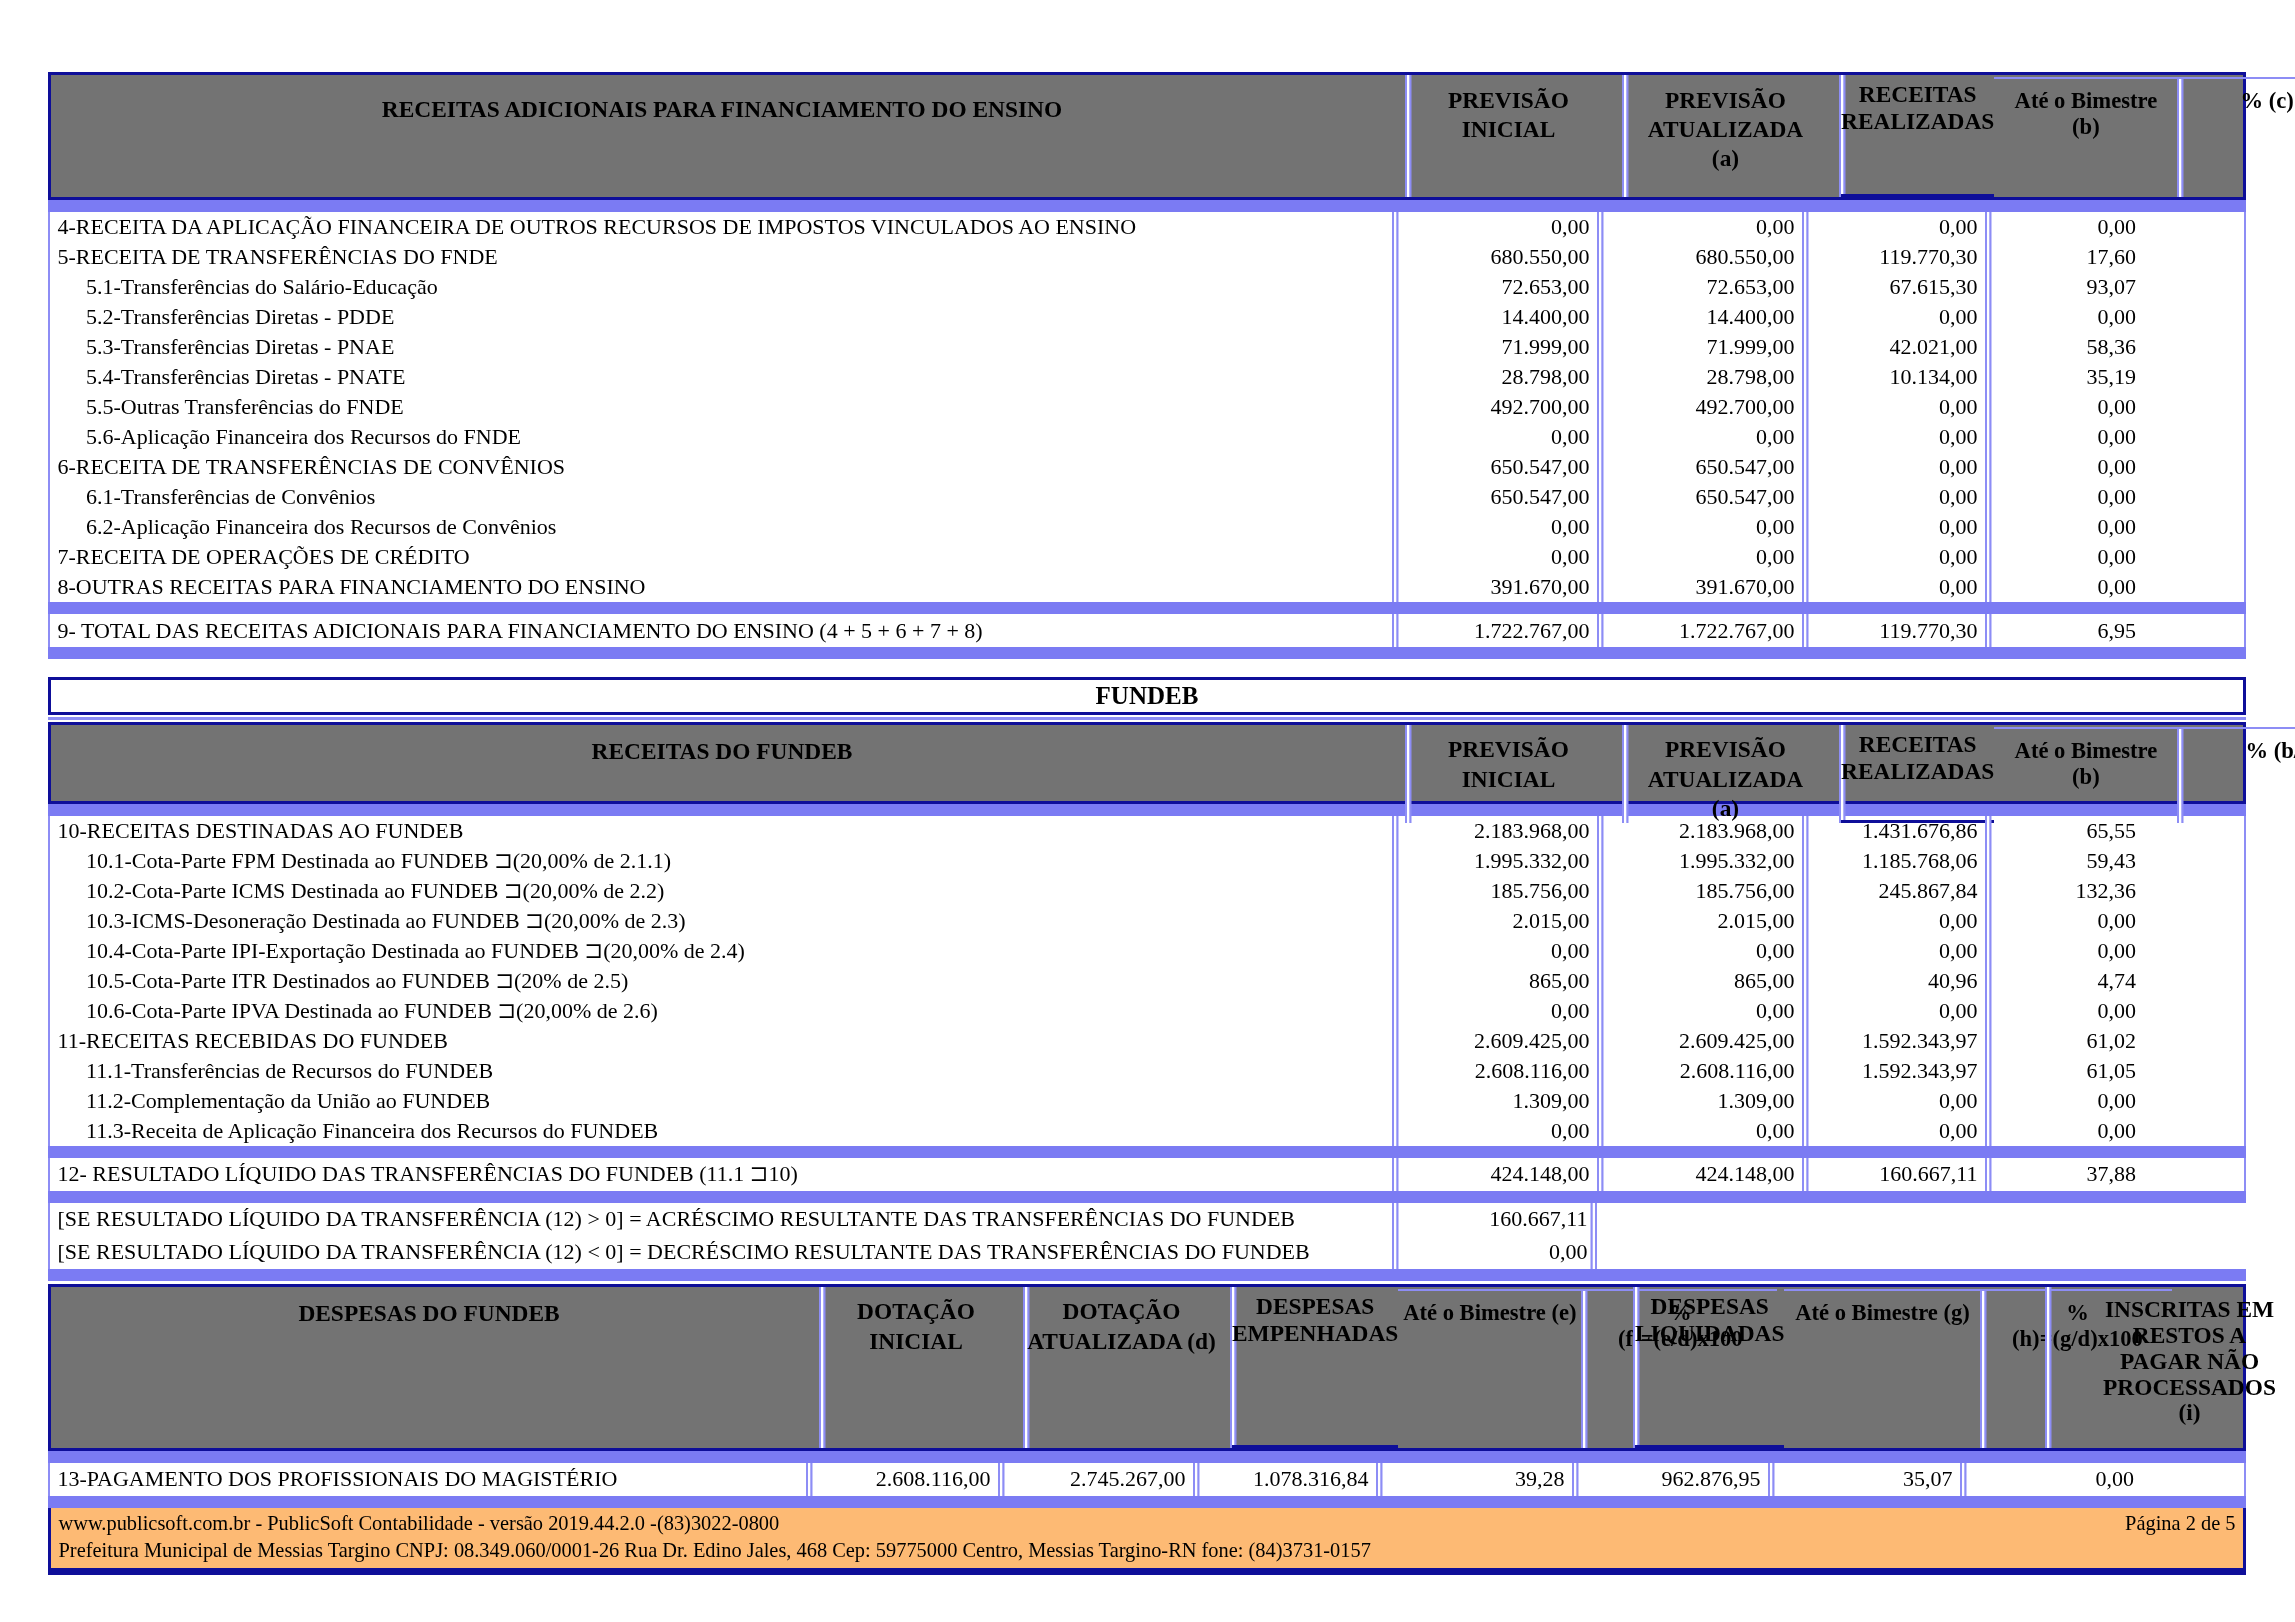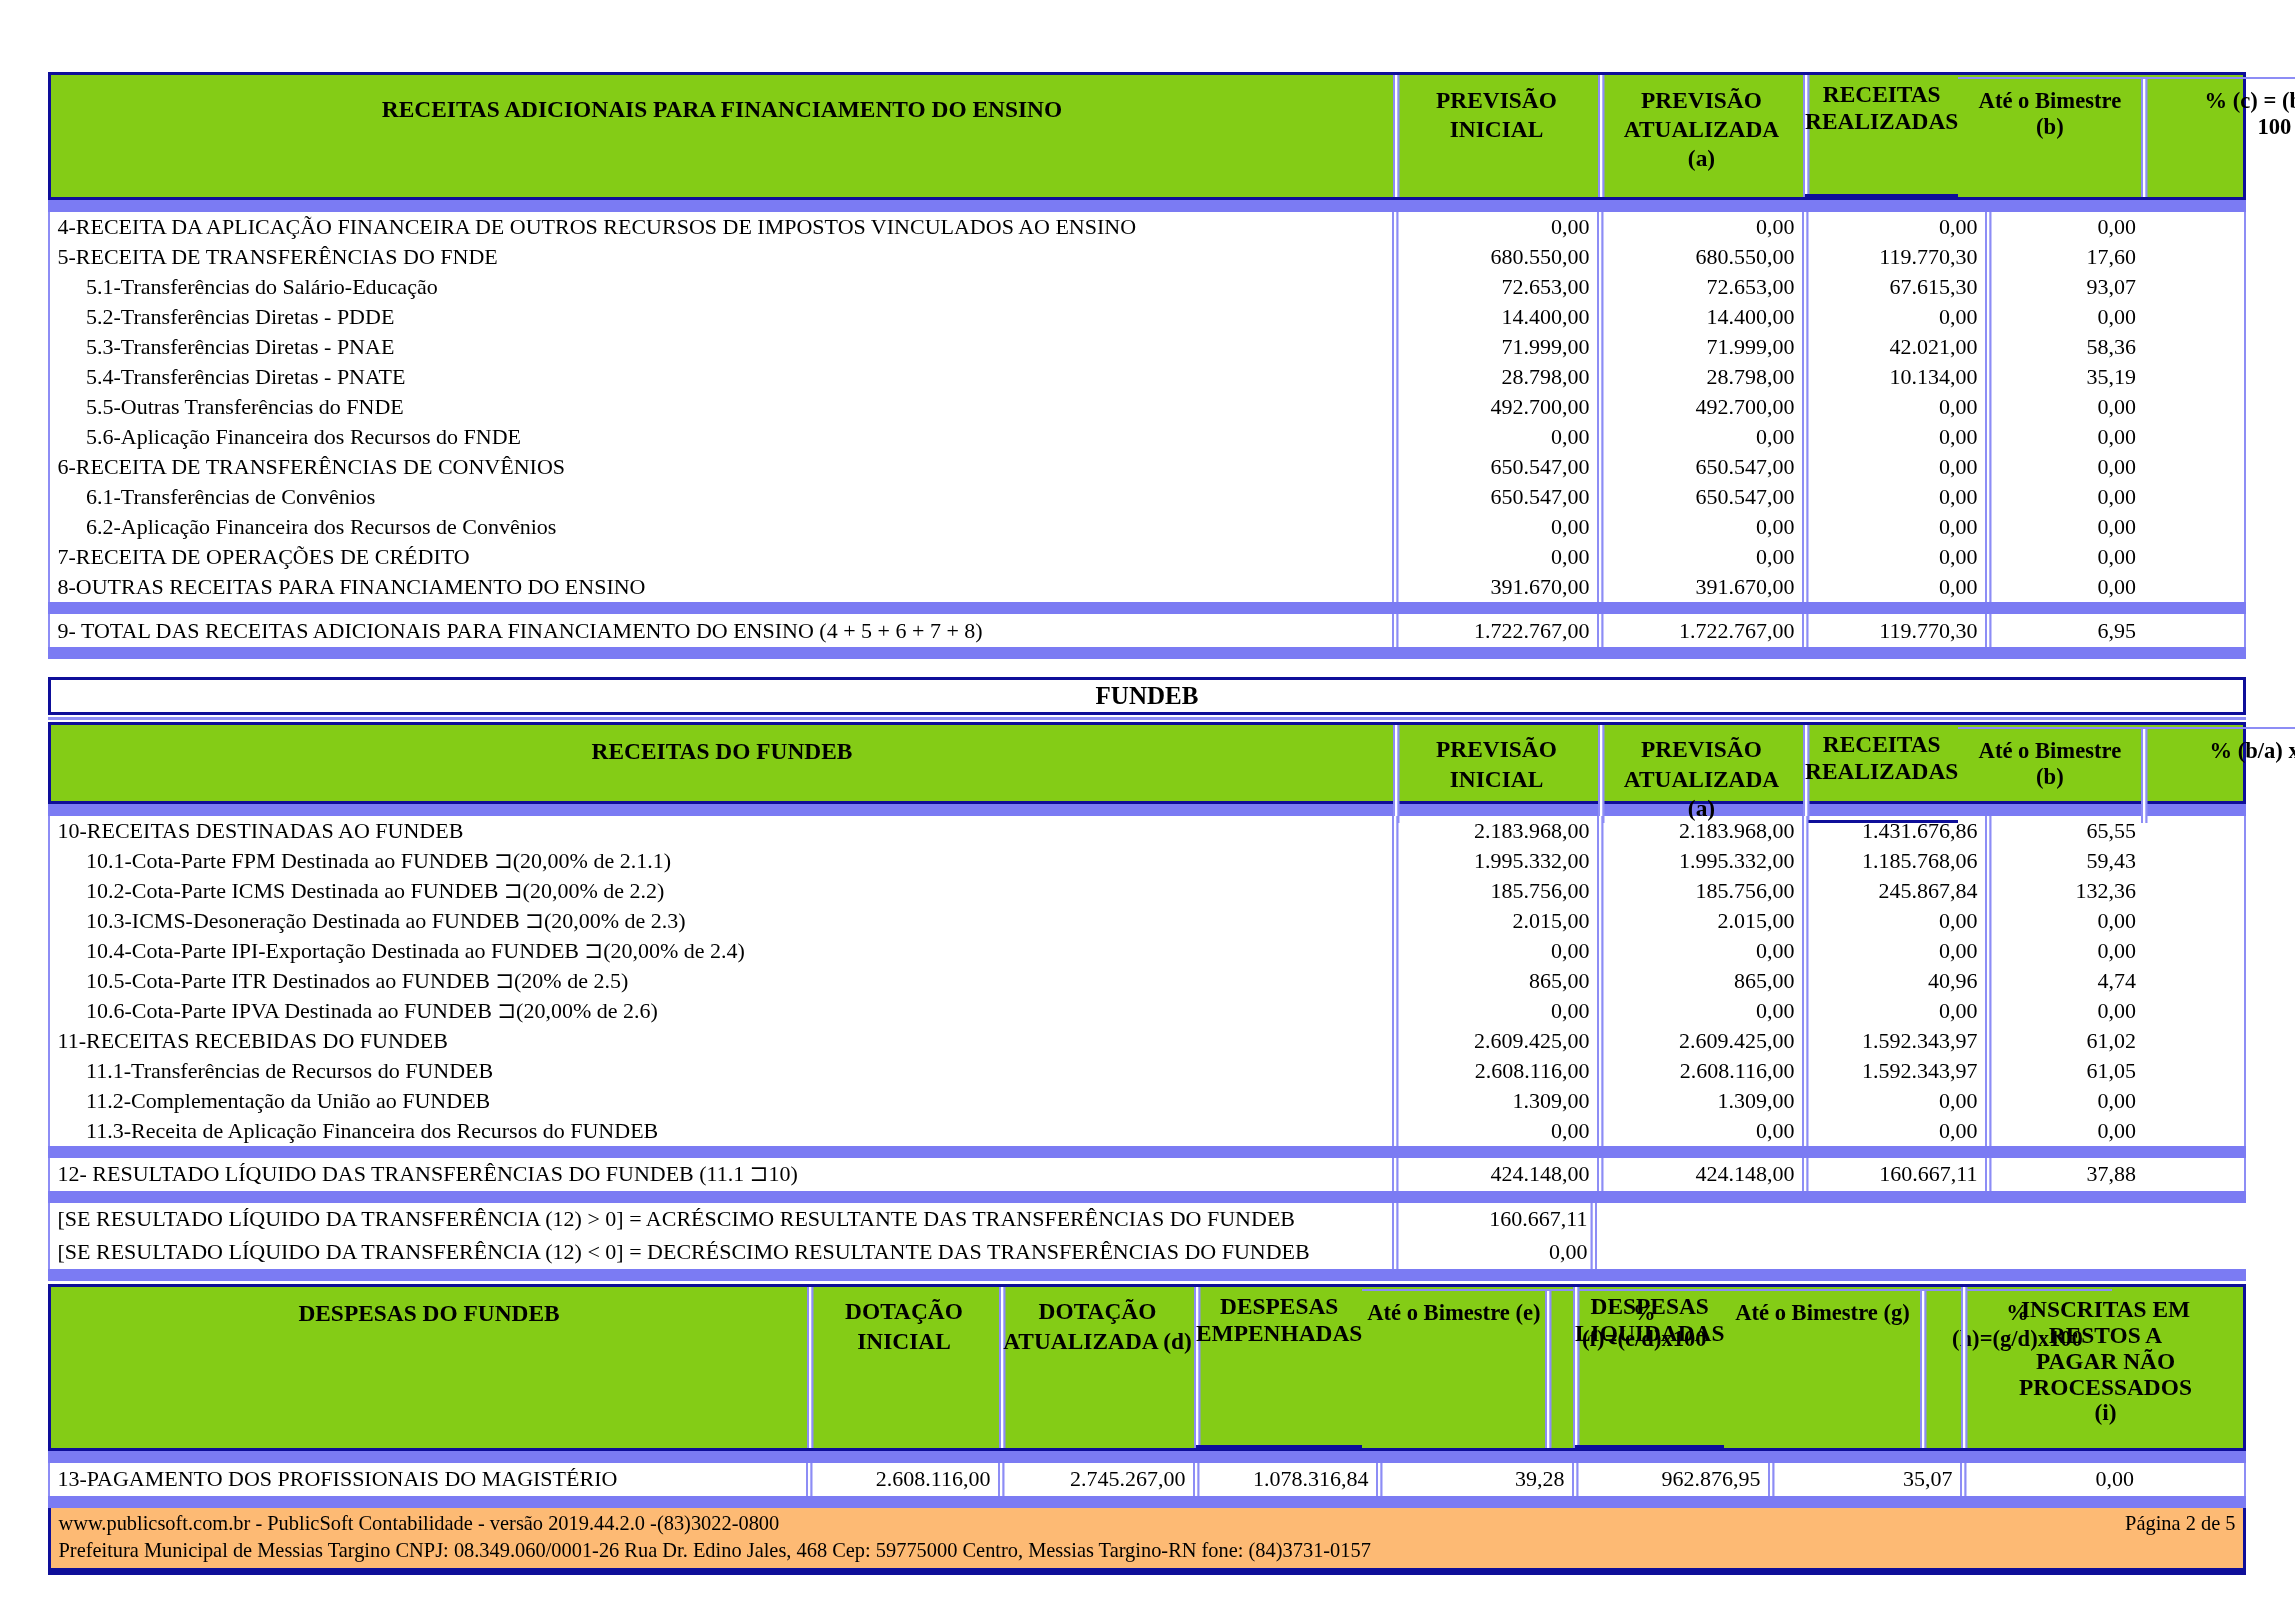--- a/index.html
+++ b/index.html
@@ -13,21 +13,21 @@
     --band:#7b7bf3;
     --grid:#8d8df5;
   }
   .sheet { position:absolute; left:48px; top:72px; width:2198px; }
 
   
   .g5 { display:grid; grid-template-columns:1342px 205px 205px 183px 264px; }
   .g8 { display:grid; grid-template-columns:756px 192px 195px 183px 196px 196px 192px 287px; }
 
   
-  .hdr { border:3.8px solid var(--navy); background:#84cc16; }
+  .hdr { border:3.8px solid var(--navy); background:#737373;gap:12px; }
   .h170 { height:128px; }
   .h148 { height:82px; }
   .h195 { height:167px; }
   .hcell {
     font-weight:700; font-size:23.4px; text-align:center;
     padding-top:10.6px; white-space:pre-line; line-height:1.25;
   }
   .hcell.title-top { padding-top:19.6px; }
   .hcell.title-top2 { padding-top:12px; }
   .hcell.tight { line-height:1.1; }

